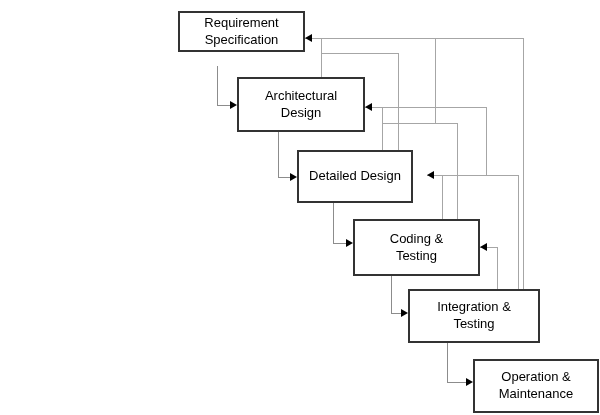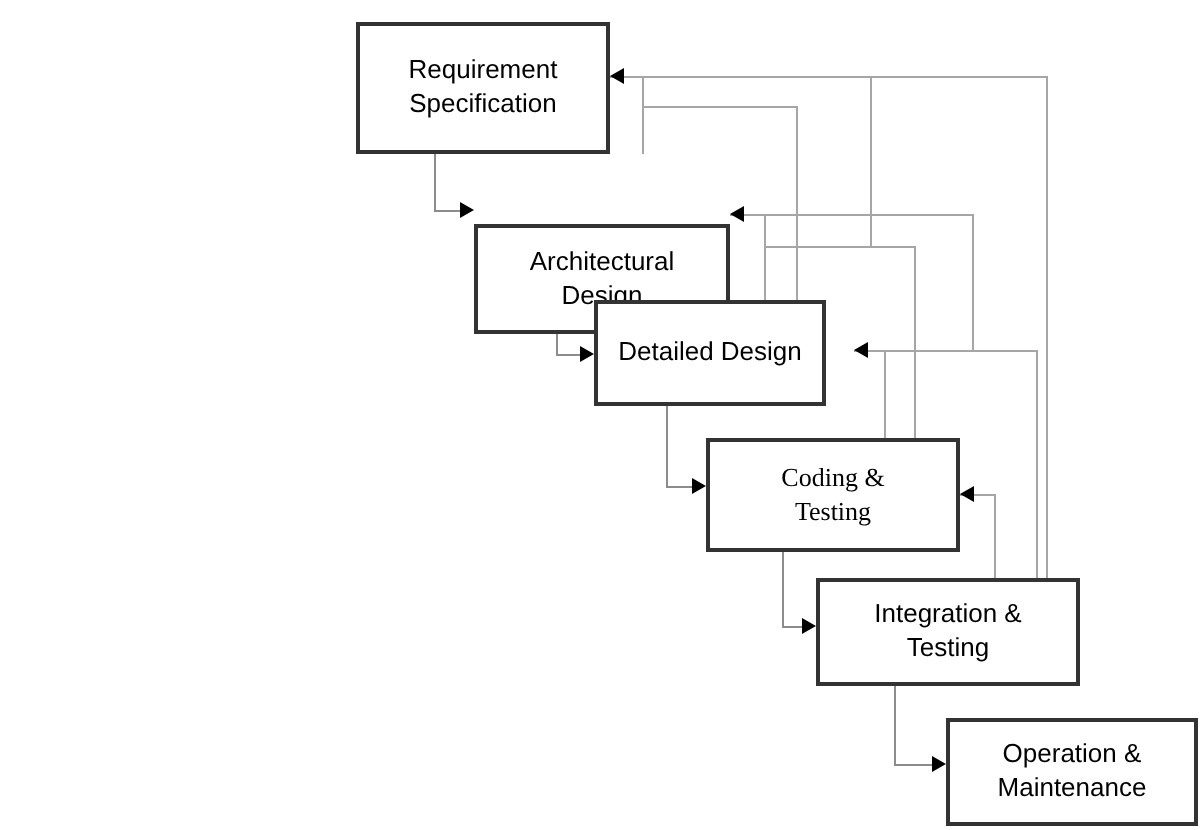--- a/index.html
+++ b/index.html
@@ -72,35 +72,35 @@
   <div class="arrow-right" style="left:346px;top:239px;"></div>
 
   <div class="fl vline" style="left:391px;top:276px;height:37px;"></div>
   <div class="fl hline" style="left:391px;top:313px;width:11px;"></div>
   <div class="arrow-right" style="left:401px;top:309px;"></div>
 
   <div class="fl vline" style="left:447px;top:343px;height:39px;"></div>
   <div class="fl hline" style="left:447px;top:382px;width:19px;"></div>
   <div class="arrow-right" style="left:466px;top:378px;"></div>
 
-  <div class="box" style="left:178px;top:11px;width:127px;height:66px;">
+  <div class="box" style="left:178px;top:11px;width:127px;height:41px;">
     <span class="lbl">Requirement
 Specification</span>
   </div>
 
-  <div class="box" style="left:237px;top:77px;width:128px;height:55px;margin-top:35px;">
+  <div class="box" style="left:237px;top:77px;width:128px;height:55px;">
     <span class="lbl">Architectural
 Design</span>
   </div>
 
   <div class="box" style="left:297px;top:150px;width:116px;height:53px;">
     <span class="lbl">Detailed Design</span>
   </div>
 
-  <div class="box" style="left:353px;top:219px;width:127px;height:57px;font-family:Liberation Serif, serif;">
+  <div class="box" style="left:353px;top:219px;width:127px;height:57px;">
     <span class="lbl">Coding &amp;
 Testing</span>
   </div>
 
   <div class="box" style="left:408px;top:289px;width:132px;height:54px;justify-content:center;">
     <span class="lbl">Integration &amp;
 Testing</span>
   </div>
 
   <div class="box" style="left:473px;top:359px;width:126px;height:54px;">

